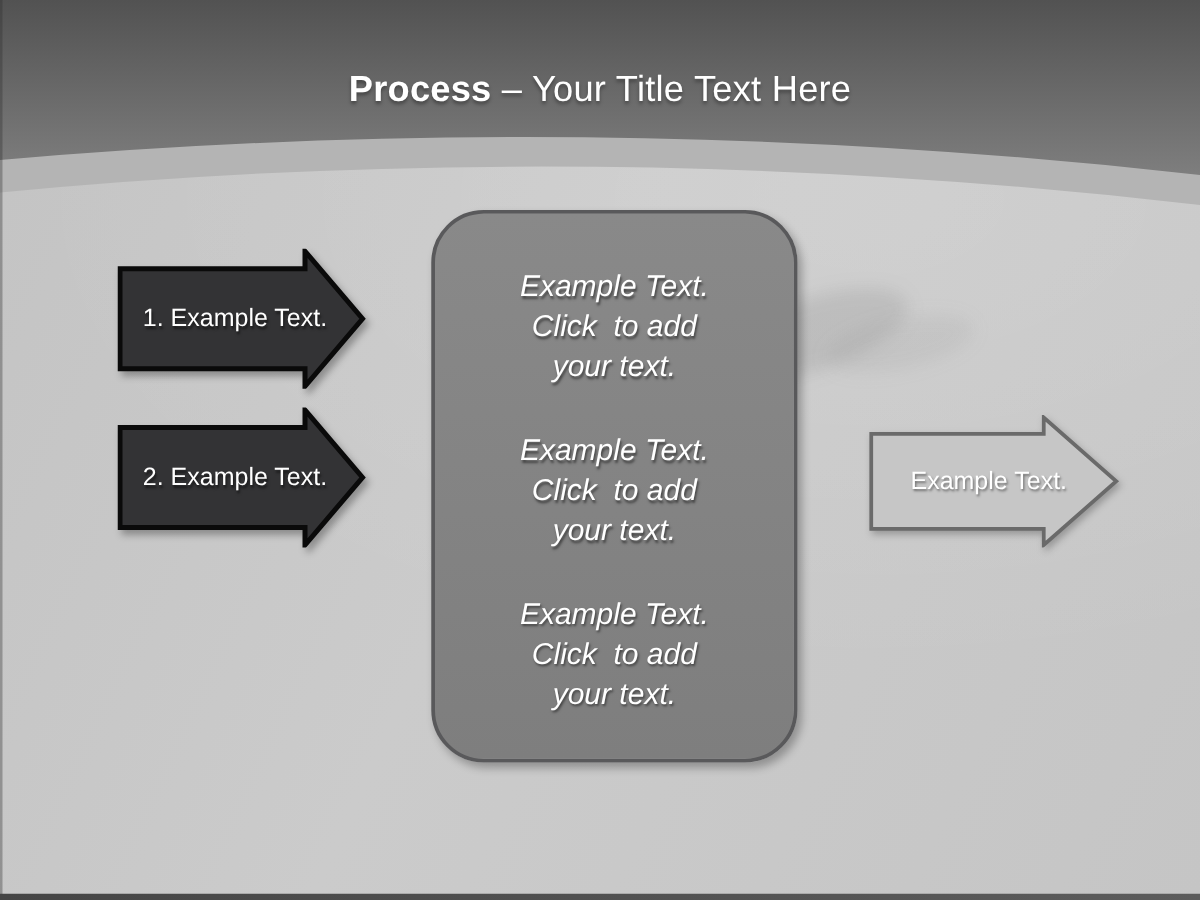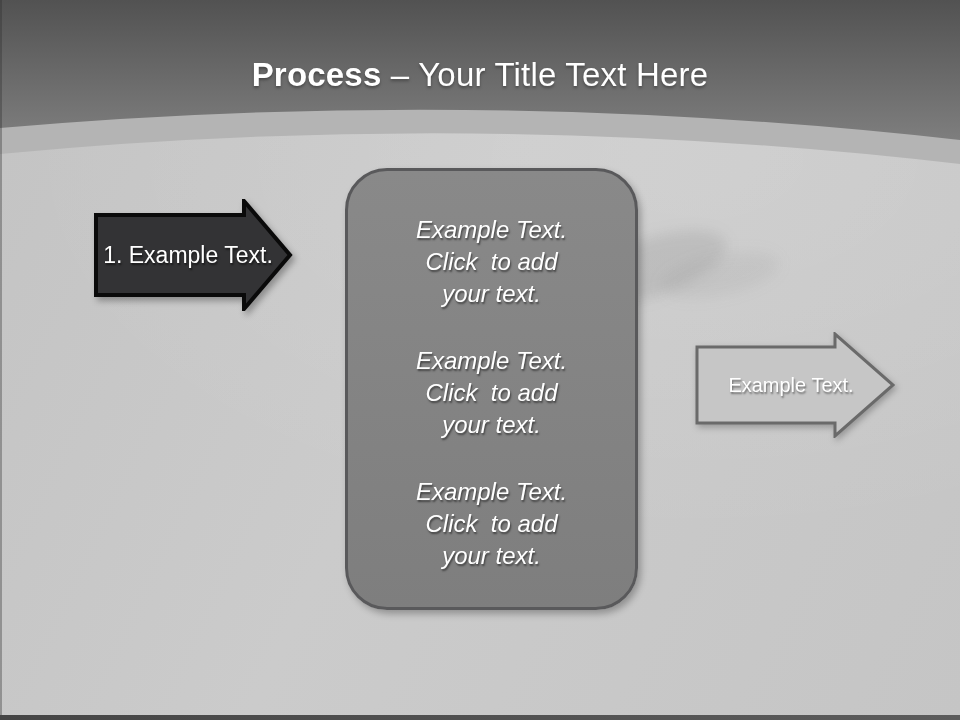--- a/index.html
+++ b/index.html
@@ -7,41 +7,41 @@
     position:relative; width:960px; height:720px; overflow:hidden;
     font-family:"Liberation Sans", sans-serif;
     background:
       radial-gradient(120% 90% at 72% 22%, rgba(255,255,255,0.12), rgba(255,255,255,0) 60%),
       linear-gradient(115deg, #c3c3c3 0%, #cbcbcb 45%, #c5c5c5 100%);
   }
   
   .header-svg { position:absolute; top:0; left:0; width:960px; height:175px; display:block; }
   .title {
     position:absolute; top:56px; left:0; width:100%;
-    text-align:center; color:#ffffff; font-size:33px;
+    text-align:center; color:#ffffff; font-size:29px;
     text-shadow:0 2px 3px rgba(0,0,0,0.35);
     letter-spacing:0.2px;
   }
   .title span { white-space:pre; }
   .title .bold { font-weight:bold; }
 
   
   .blob { position:absolute; border-radius:50%; filter:blur(7px); }
   .blob1 { left:560px; top:240px; width:170px; height:58px; transform:rotate(-18deg); background:rgba(85,85,85,0.14); }
   .blob2 { left:545px; top:300px; width:90px; height:52px; transform:rotate(-40deg); background:rgba(85,85,85,0.11); }
   .blob3 { left:660px; top:255px; width:120px; height:40px; transform:rotate(-12deg); background:rgba(120,120,120,0.10); }
 
   
   .step { position:absolute; width:200px; height:112px; filter:drop-shadow(3px 4px 3px rgba(0,0,0,0.30)); }
   .step svg { position:absolute; left:0; top:0; }
   .step .lbl {
     position:absolute; left:0; top:0; width:100%; height:100%;
     display:flex; align-items:center; justify-content:center;
     padding-right:12px; box-sizing:border-box;
-    color:#fff; font-size:23px; white-space:pre;
+    color:#fff; font-size:20px; white-space:pre;
     text-shadow:1px 2px 2px rgba(0,0,0,0.55);
   }
   .step1 { left:94px; top:199px; }
   .step2 { left:94px; top:326px; }
   .step3 { left:94px; top:451px; }
 
   
   .panel {
     position:absolute; left:345px; top:168px; width:293px; height:442px;
     box-sizing:border-box; border:3px solid #59595b; border-radius:42px;
@@ -96,20 +96,26 @@
     <span class="bold">Process</span><span> – Your Title Text Here</span>
   </div>
 
   <div class="step step1">
     <svg width="200" height="112" viewBox="0 0 200 112">
       <polygon points="2,16 150,16 150,2 196,56 150,110 150,96 2,96" fill="#333335" stroke="#0a0a0a" stroke-width="4" stroke-linejoin="miter"></polygon>
     </svg>
     <div class="lbl">1. Example Text.</div>
   </div>
 
+  <div class="step step2">
+    <svg width="200" height="112" viewBox="0 0 200 112">
+      <polygon points="2,16 150,16 150,2 196,56 150,110 150,96 2,96" fill="#333335" stroke="#0a0a0a" stroke-width="4" stroke-linejoin="miter"></polygon>
+    </svg>
+    <div class="lbl">2. Example Text.</div>
+  </div>
 
 
   <div class="panel">
     <div class="block">
       <div>Example Text.</div>
       <div>Click  to add</div>
       <div>your text.</div>
     </div>
     <div class="block">
       <div>Example Text.</div>

